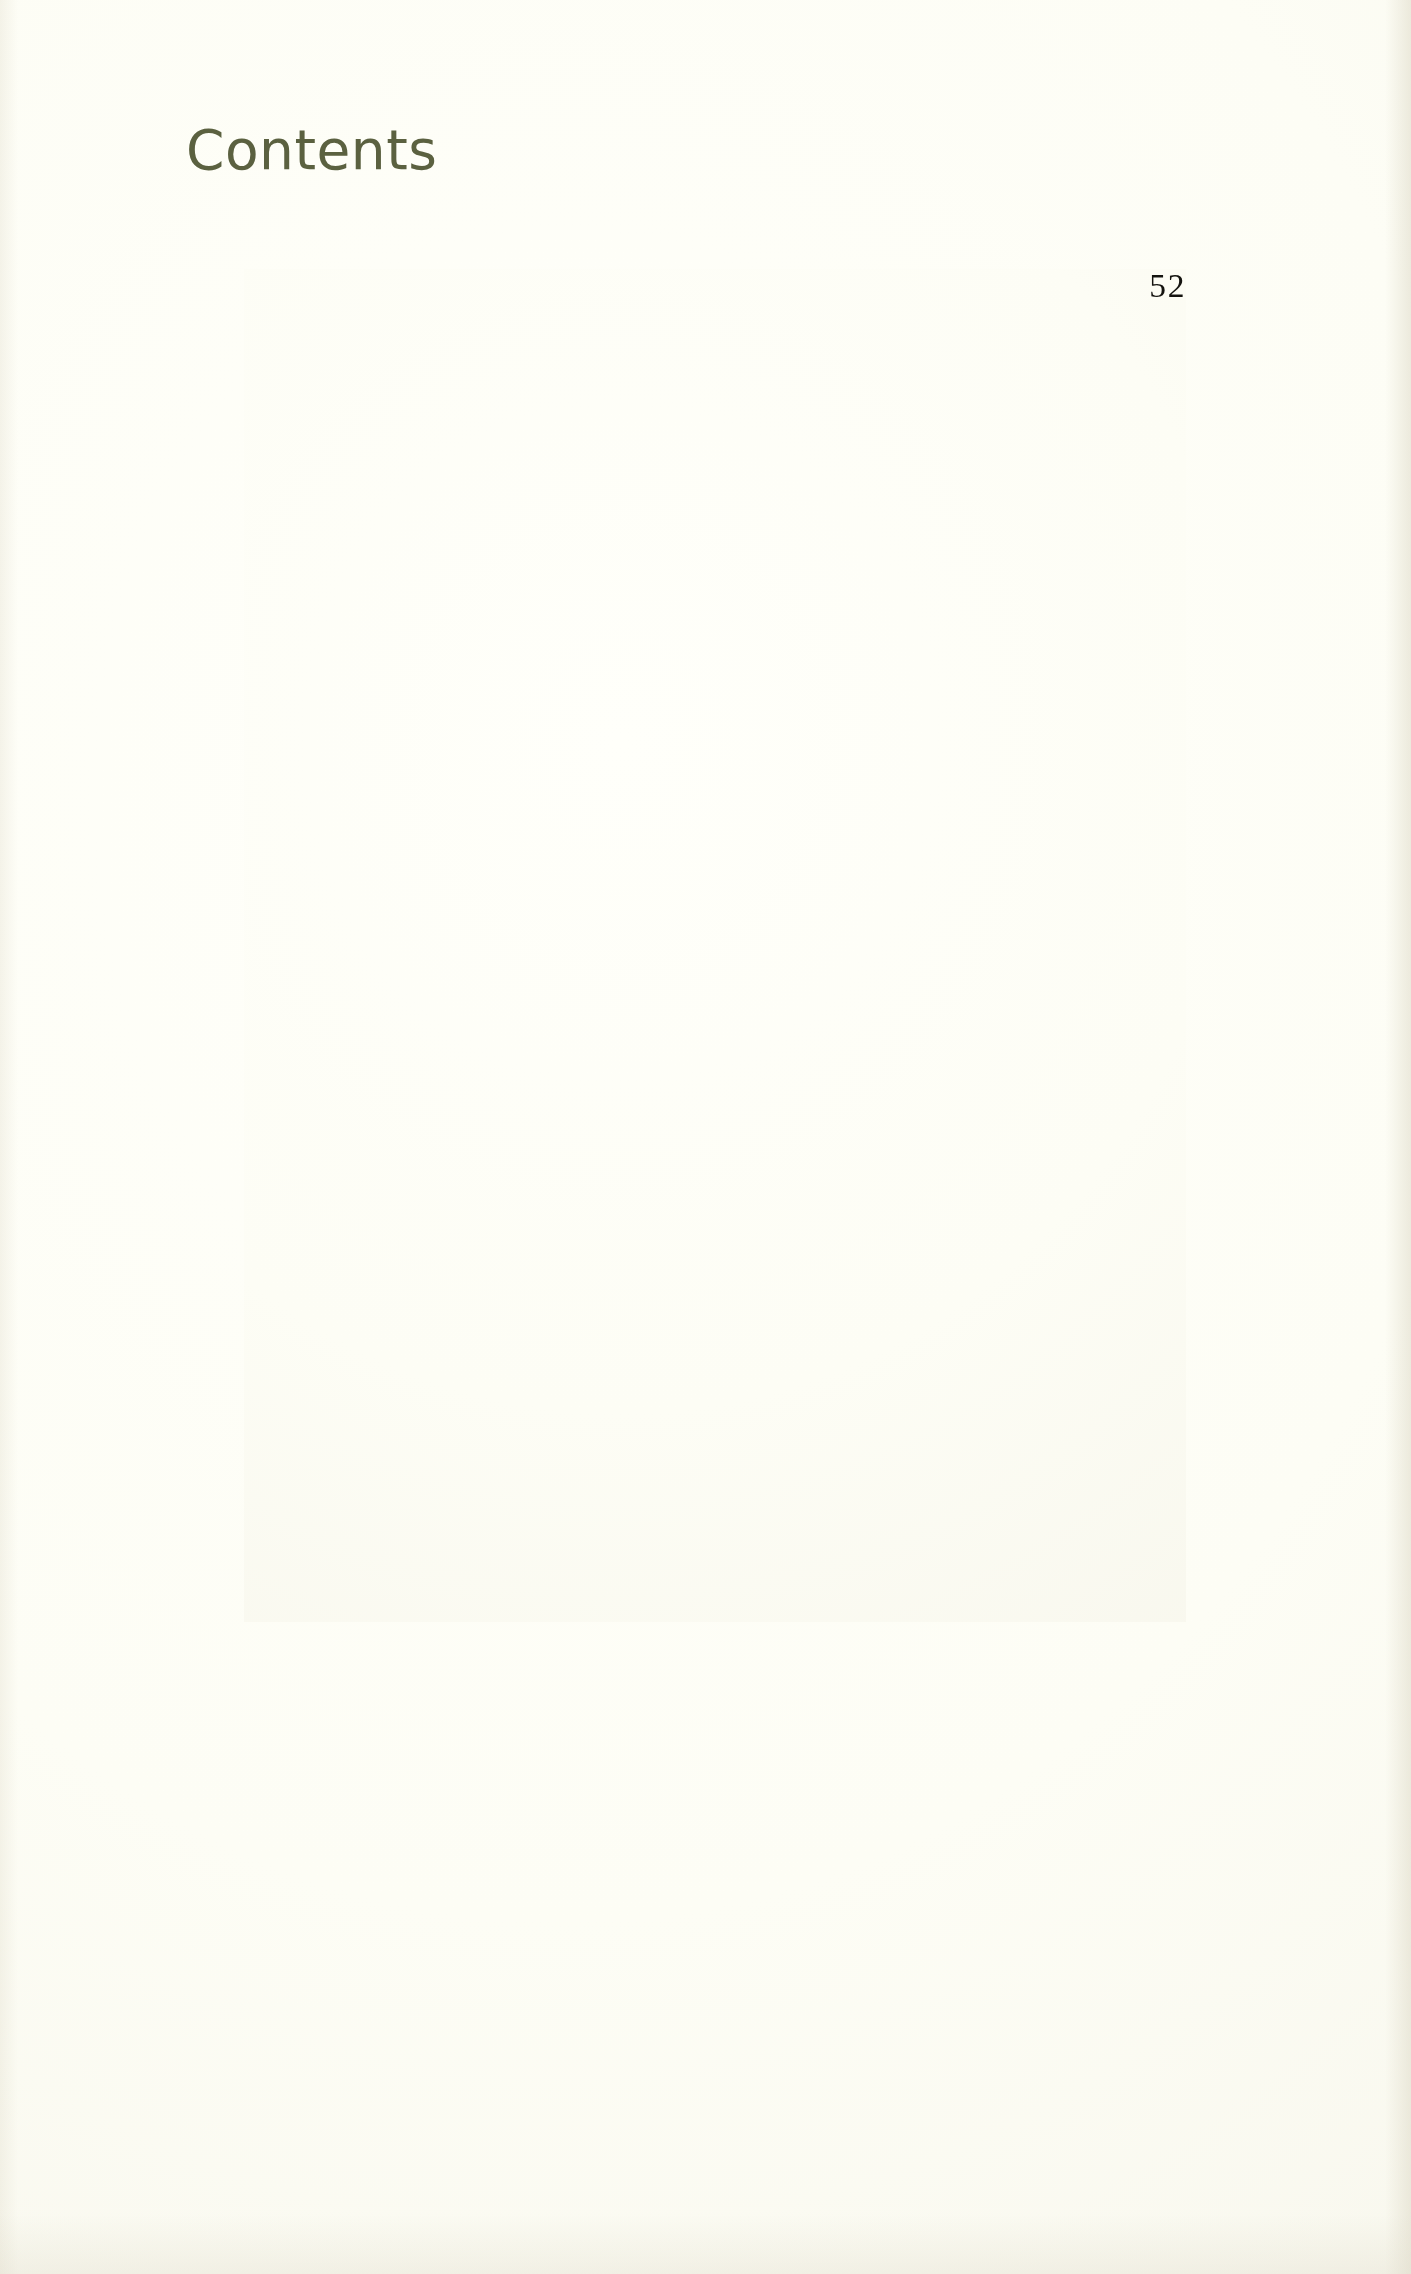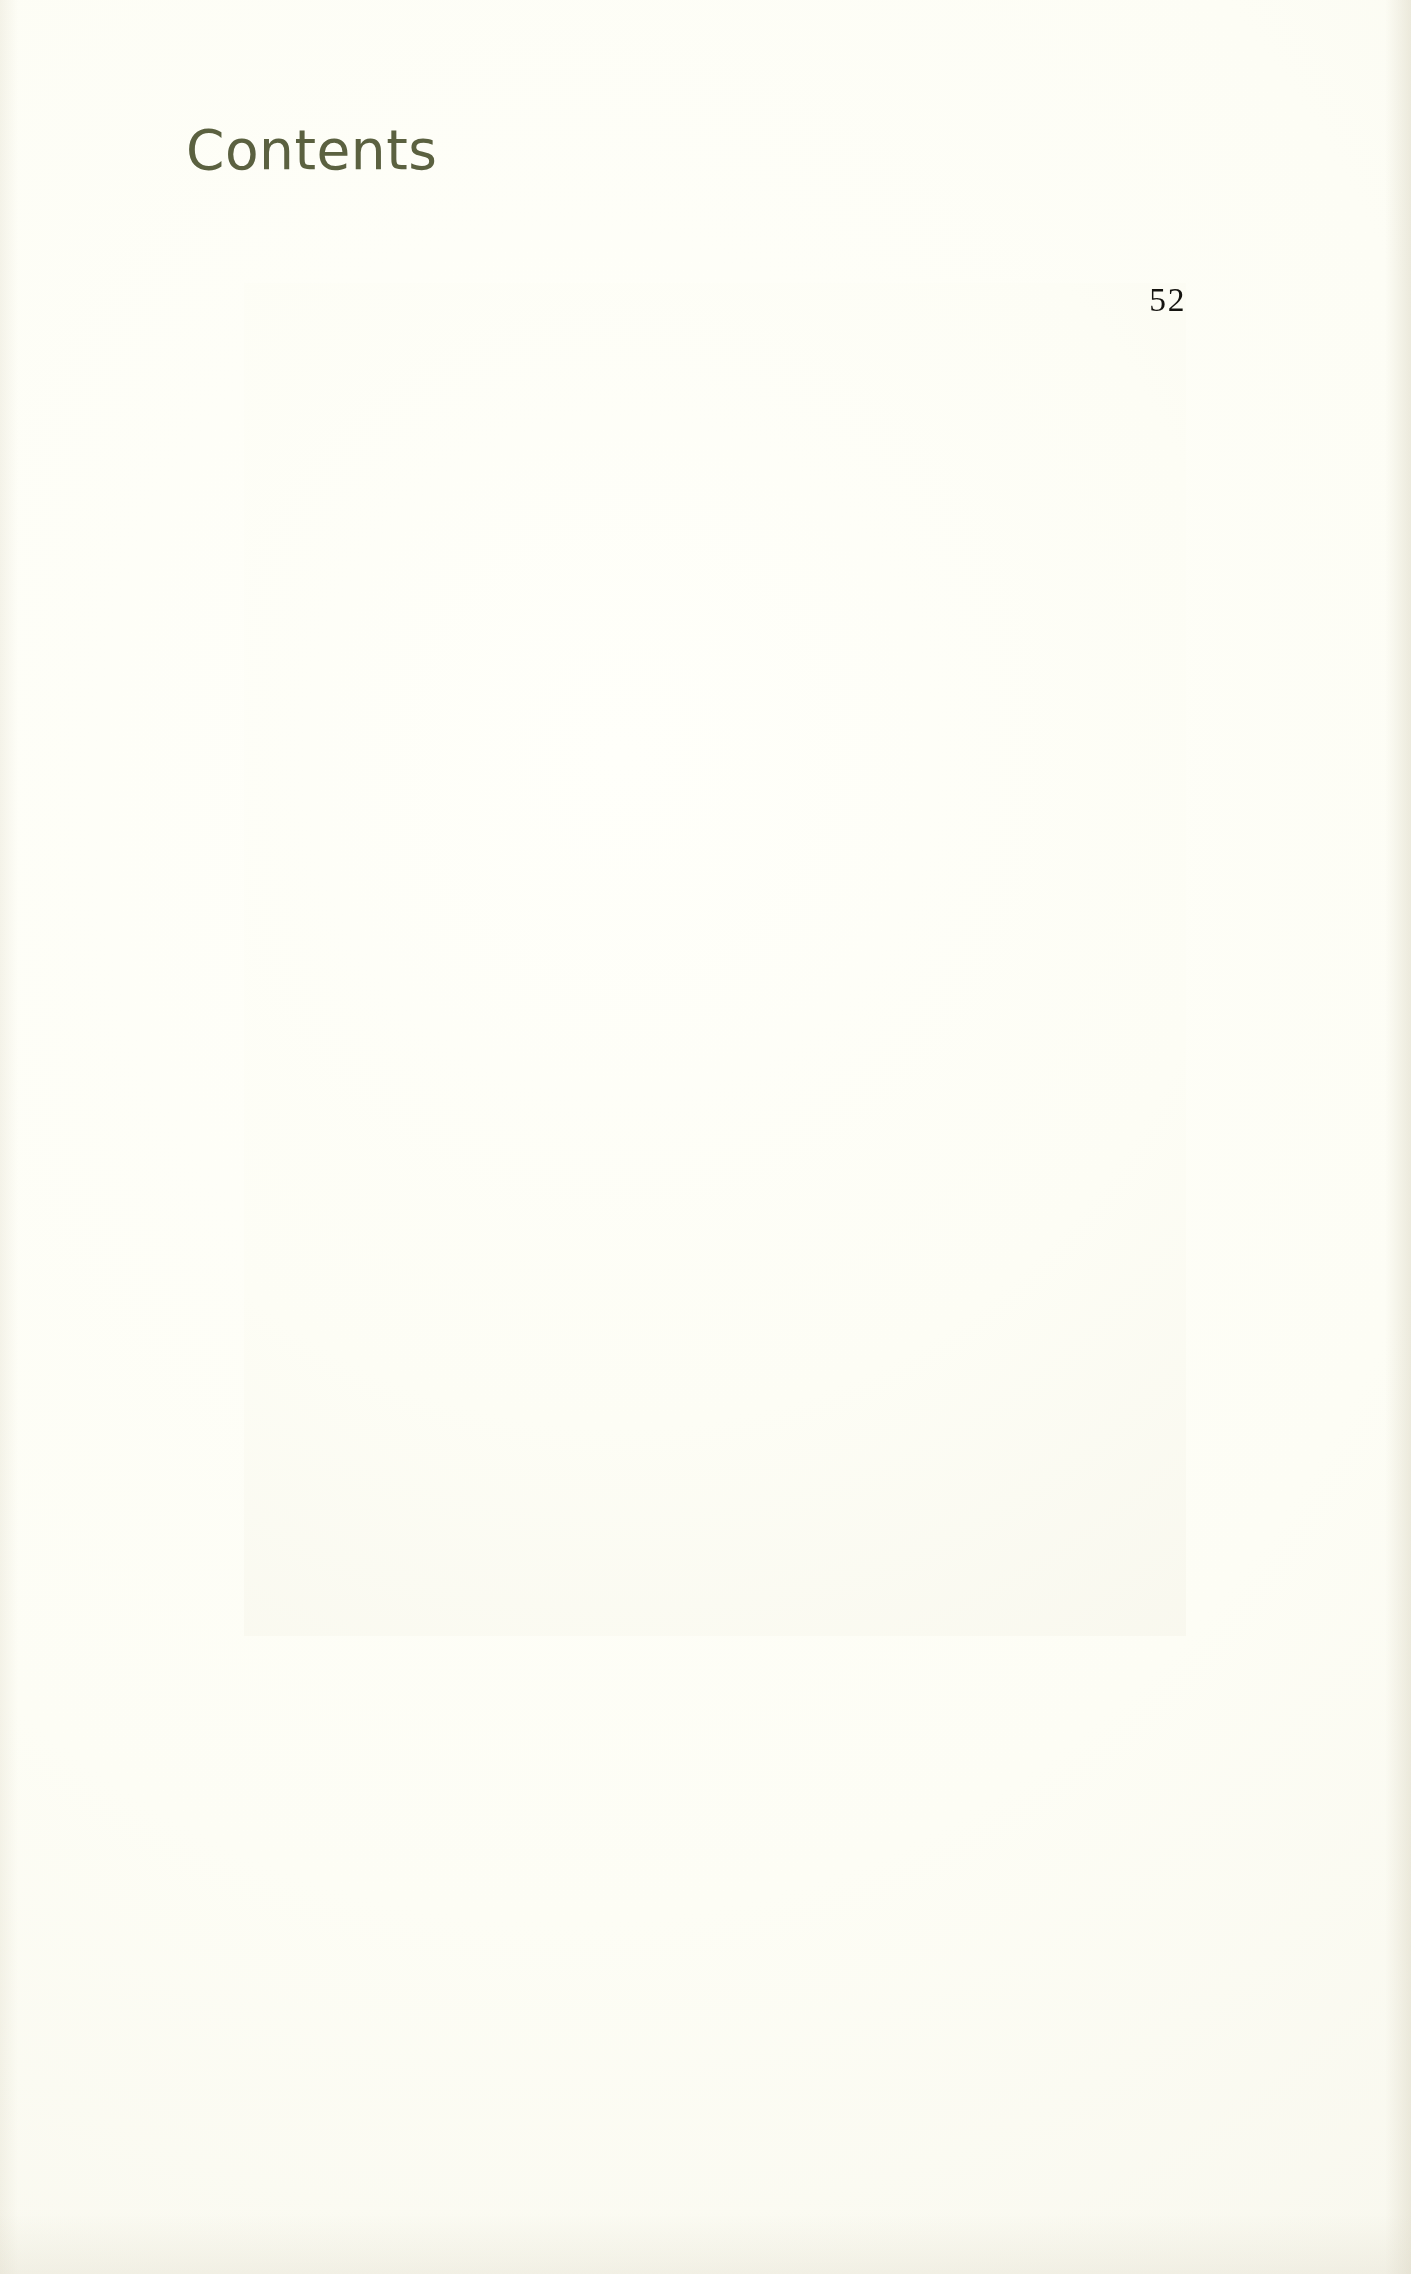--- a/index.html
+++ b/index.html
@@ -60,21 +60,21 @@
     font-size: 55px;
     font-weight: 400;
     letter-spacing: 0.5px;
     color: #5b6140;
   }
 
   
   .toc-list {
     position: absolute;
     left: 244px;
-    top: 283px;
+    top: 269px;
     width: 942px;
   }
 
   .toc-entry {
     display: flex;
     align-items: baseline;
     width: 100%;
     color: #14130f;
     font-size: 33.5px;
     line-height: 1.0;

